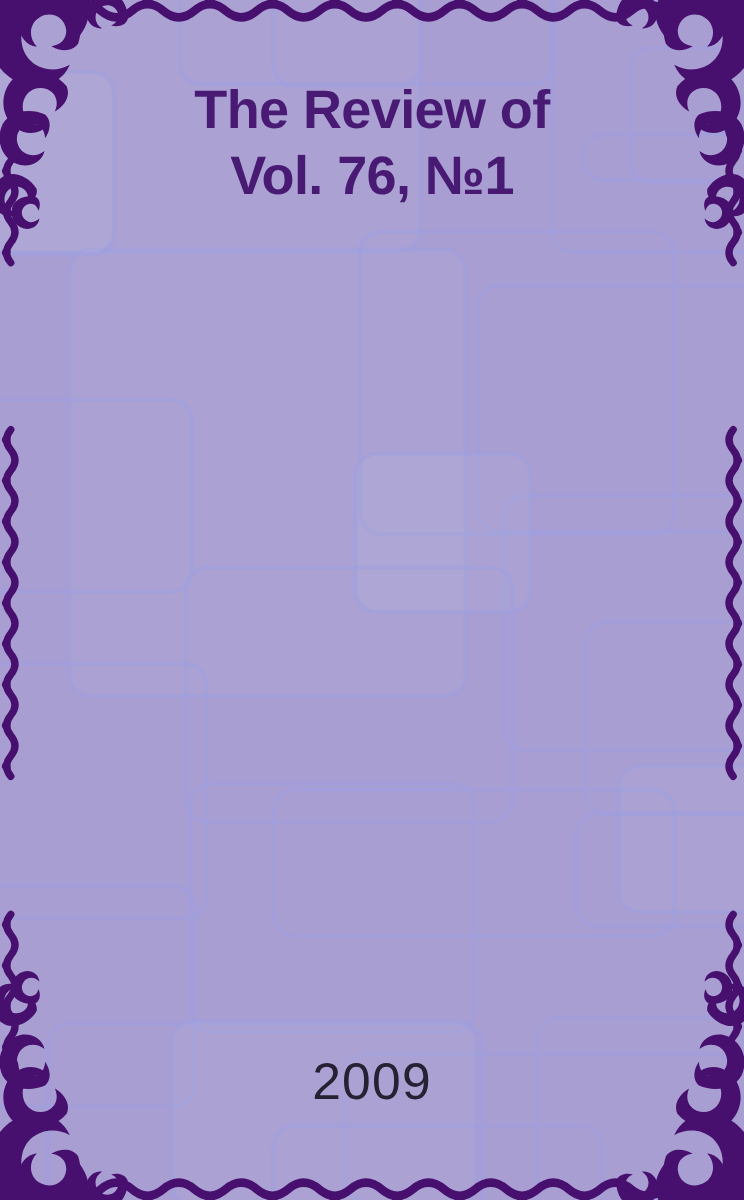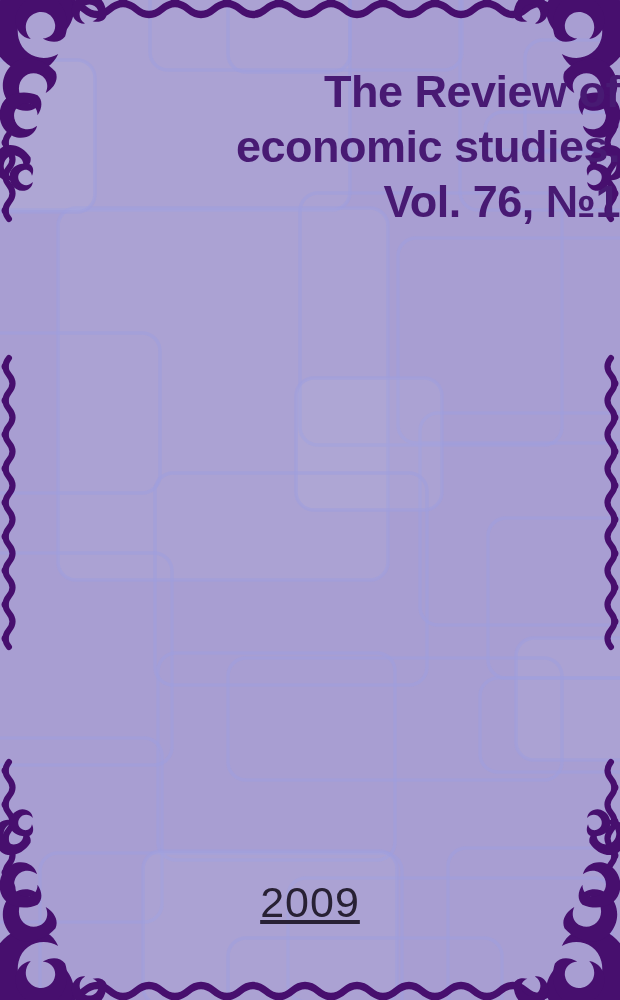--- a/index.html
+++ b/index.html
@@ -34,37 +34,36 @@
     fill:#ffffff;
     fill-opacity:.045;
   }
   .frame{color:var(--ornament);}
   .frame .stroke-orn{
     fill:none;stroke:currentColor;stroke-linecap:round;
   }
   .title{
     position:absolute;
     top:64px;left:0;right:0;
-    text-align:right;
+    text-align:center;
     font-weight:700;
     font-size:45px;
     line-height:55px;
     letter-spacing:-0.5px;
     color:var(--title-text);
   }
   .year{
     position:absolute;
     top:879px;left:0;right:0;
     text-align:center;
     font-weight:400;
     font-size:43px;
     line-height:46px;
     letter-spacing:1px;
     color:var(--year-text);
-    text-decoration:underline;
   }
 </style>
 </head>
 <body>
 
 <div class="cover">
 
   <svg class="layer pattern" id="pattern-svg" viewBox="0 0 620 1000">
       <rect x="-60" y="-80" width="410" height="290" rx="18" class="prect filled"></rect>
       <rect x="150" y="-130" width="312" height="200" rx="18" class="prect"></rect>
@@ -172,19 +171,18 @@
         <path d="M611,762 Q604,770.5 611,779 Q618,787.5 611,796 Q604,804.5 611,813 Q618,821.5 611,830 Q604,838.5 611,847 Q618,855.5 611,864 Q604,872.5 611,881 Q618,889.5 611,898" class="stroke-orn" stroke-width="6"></path>
       </g>
     <use href="#corner" transform="translate(2,2)"></use>
     <use href="#corner" transform="translate(618,2) scale(-1,1)"></use>
     <use href="#corner" transform="translate(2,998) scale(1,-1)"></use>
     <use href="#corner" transform="translate(618,998) scale(-1,-1)"></use>
   </svg>
 
   <div class="title">
     <div>The Review of</div>
-    <div>economic studies.</div>
     <div>Vol. 76, №1</div>
   </div>
 
   <div class="year">2009</div>
 
 </div>
 
 </body></html>

